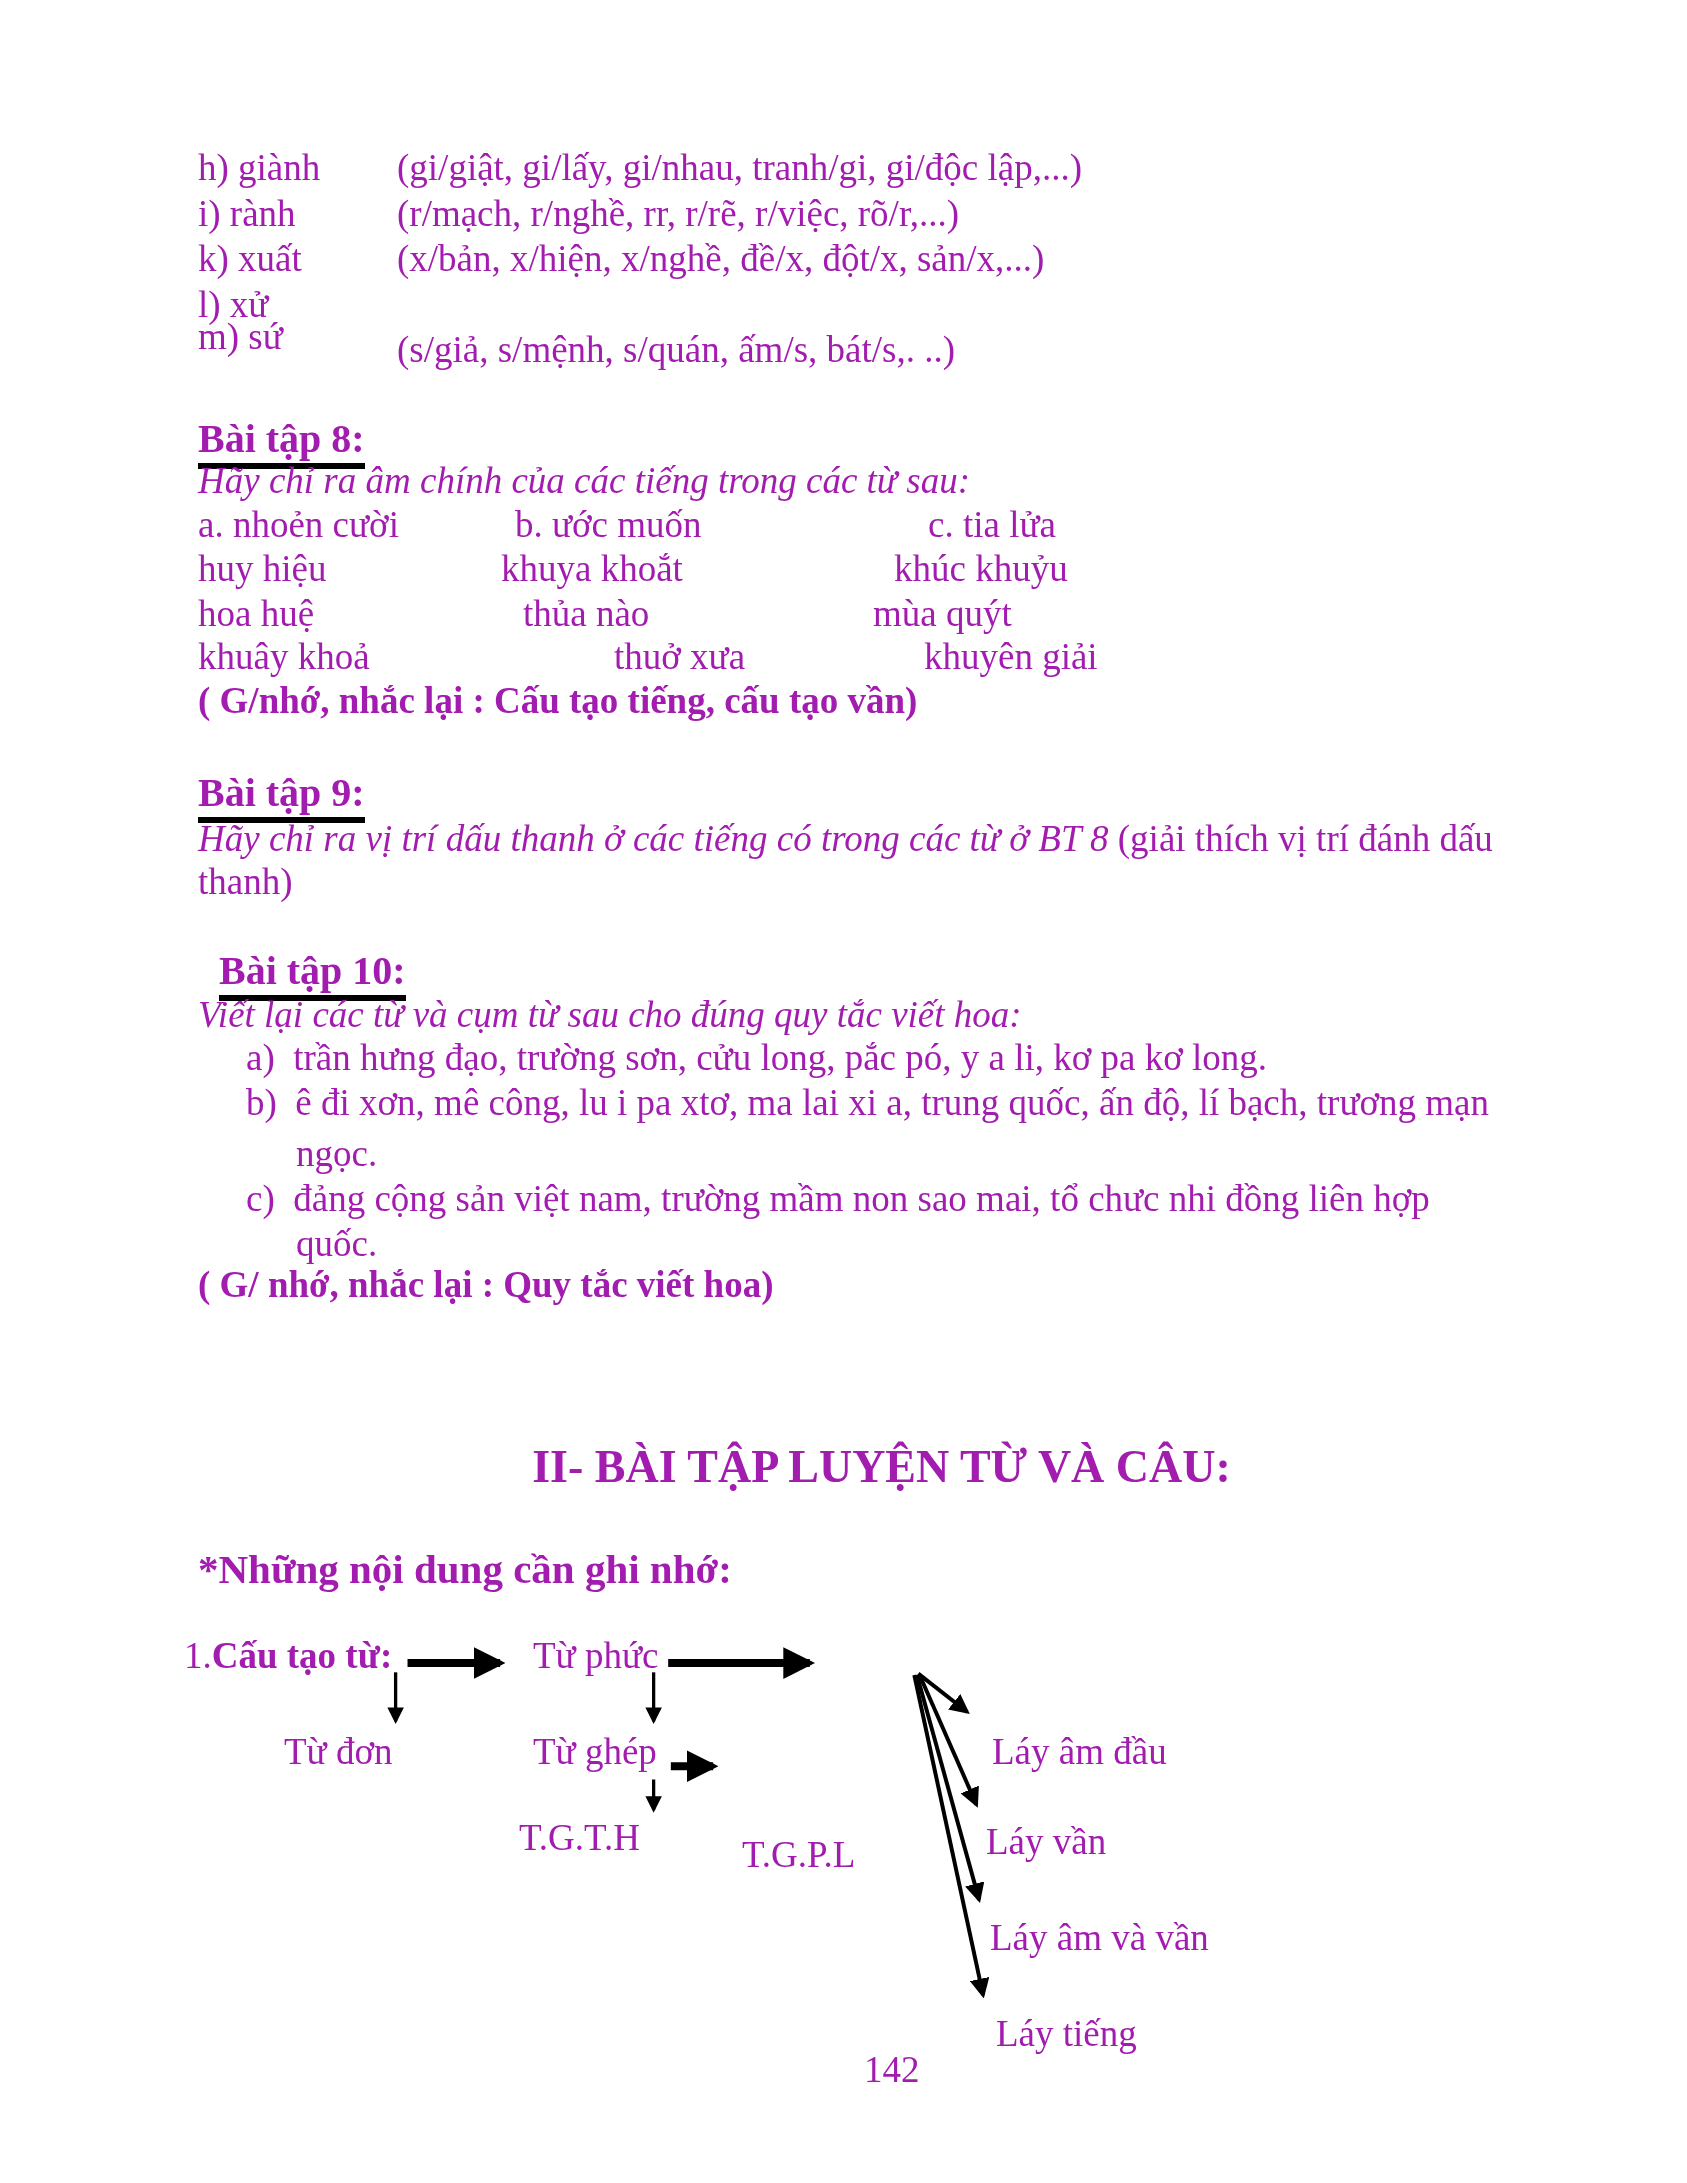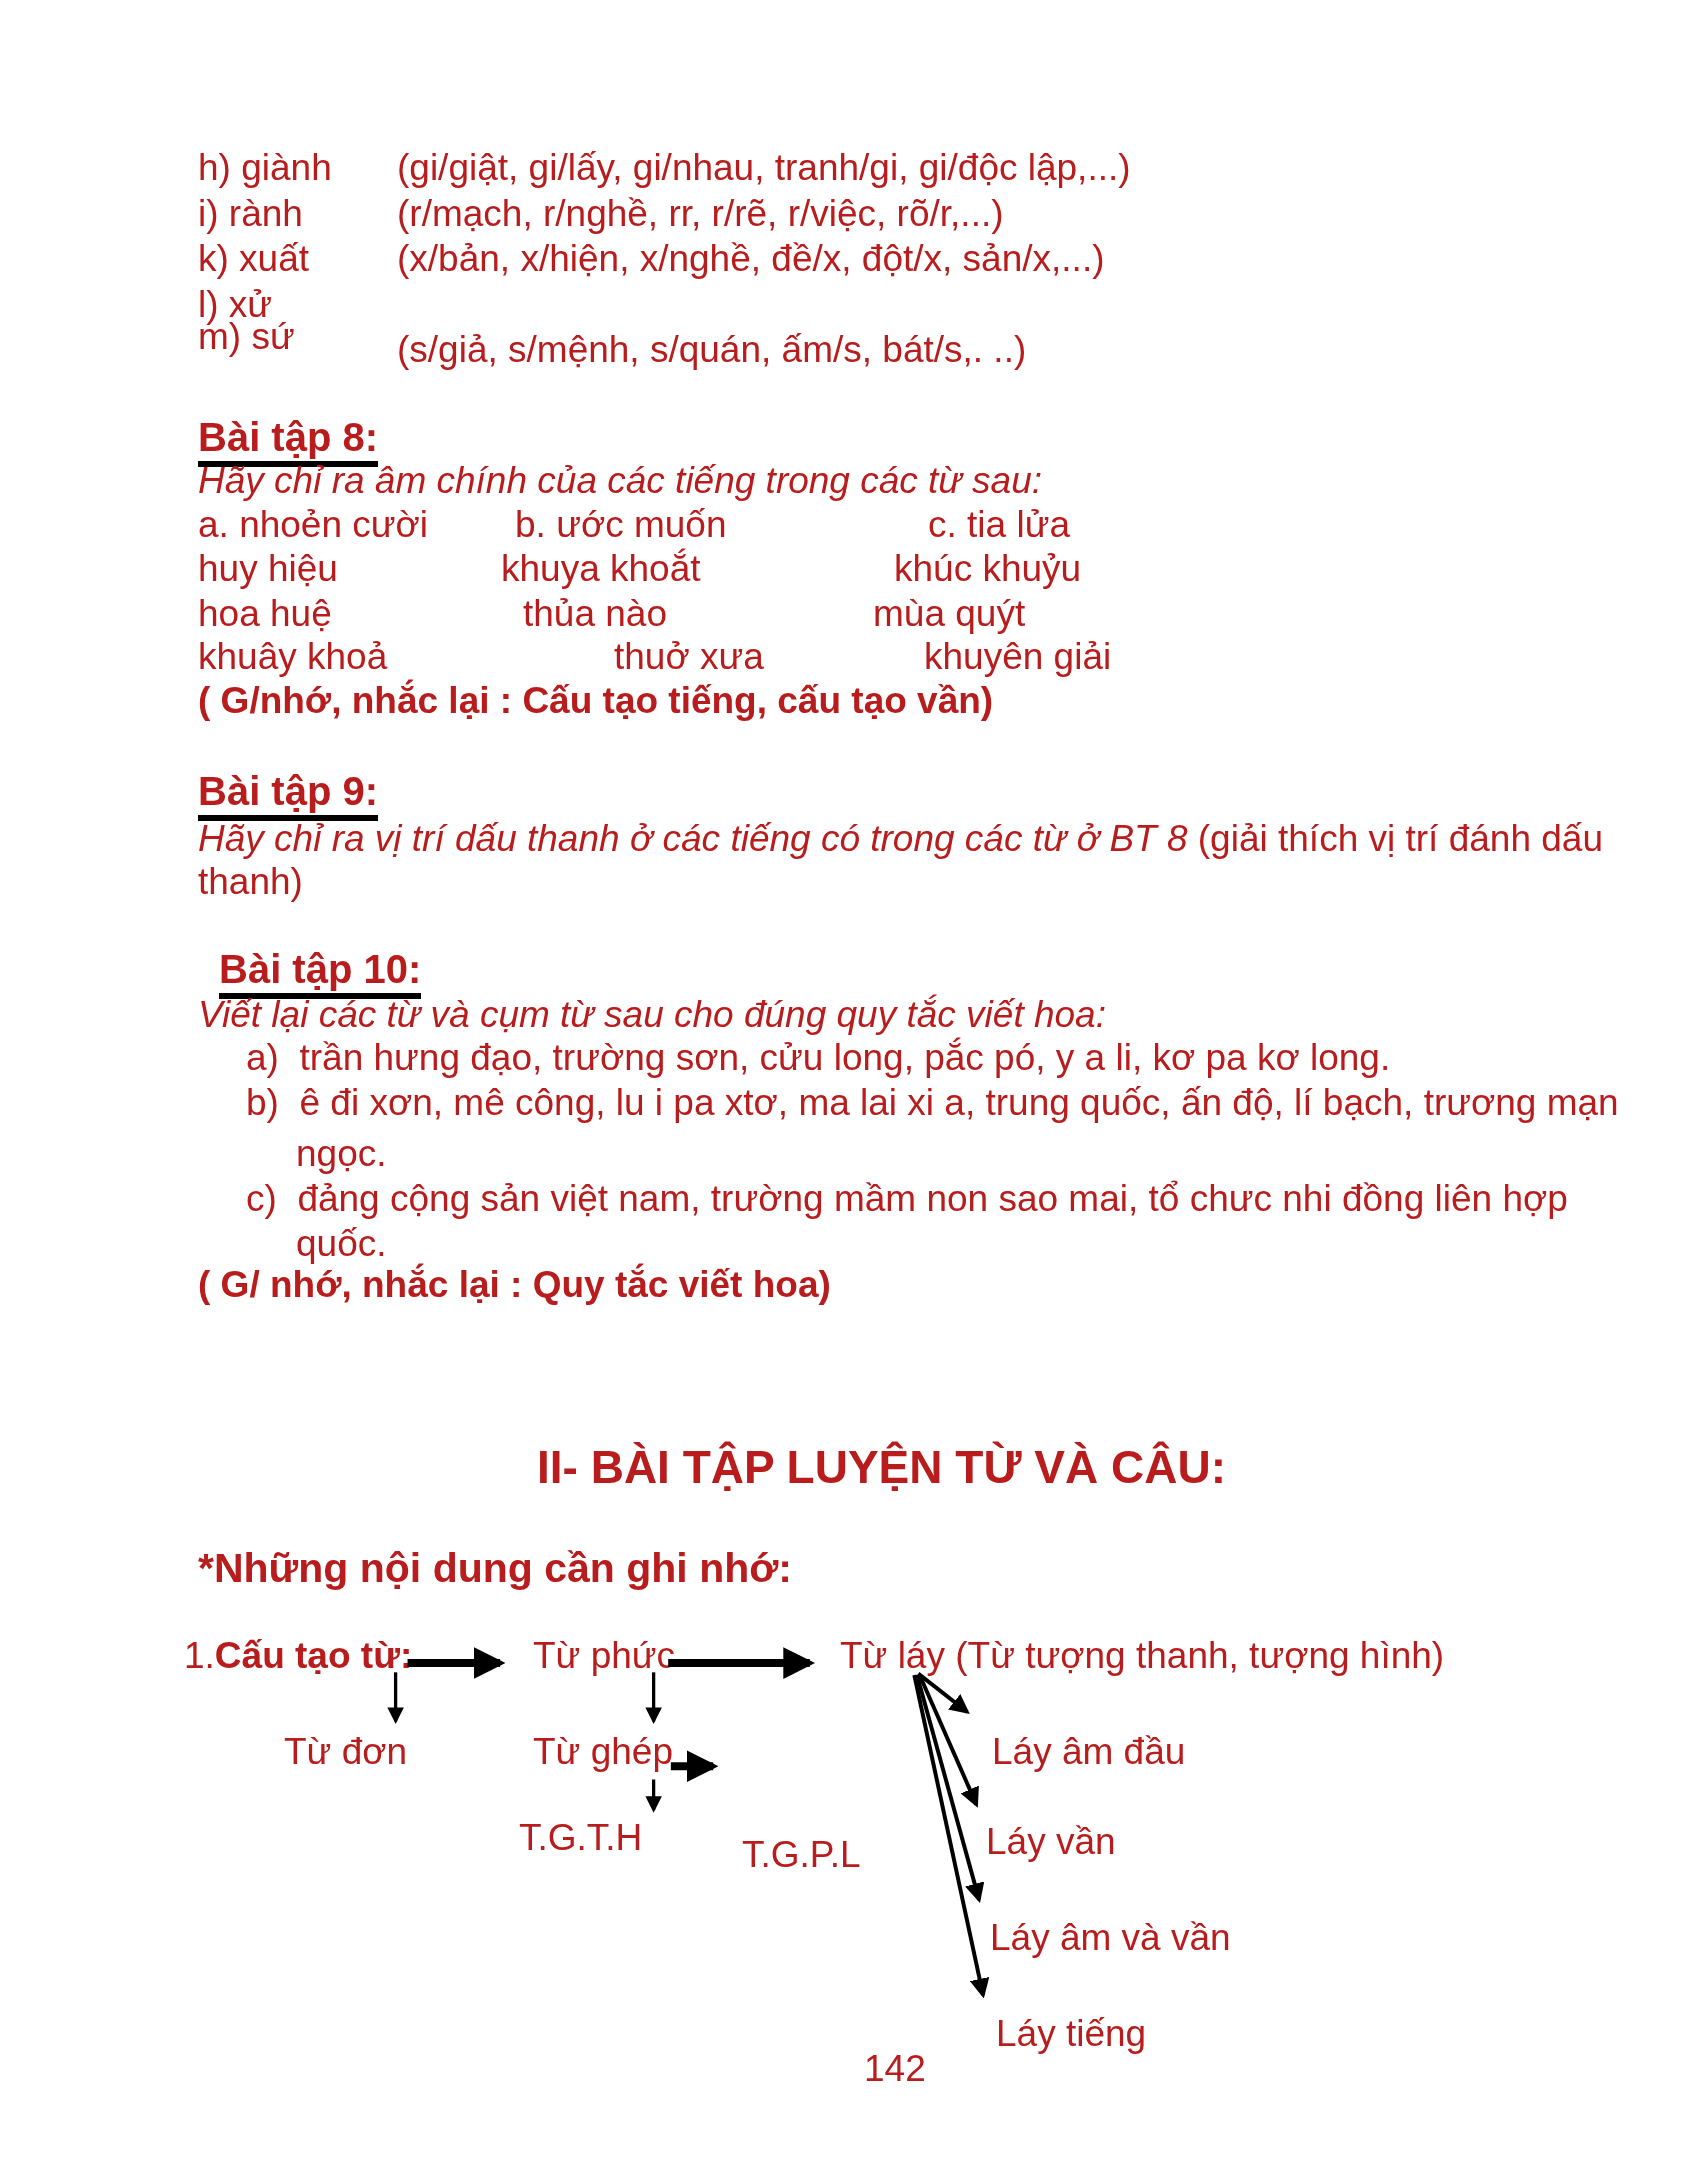--- a/index.html
+++ b/index.html
@@ -1,22 +1,22 @@
 <!DOCTYPE html>
 <html style="font-size:10.6px"><head>
 <meta charset="utf-8">
 <style>
   html,body{margin:0;padding:0;background:#ffffff;}
   .page{
     position:relative;
     width:1687px;
     height:2183px;
     background:#ffffff;
-    color:#b91c1c;
-    font-family:Liberation Sans, sans-serif;
+    color:#a21caf;
+    font-family:Liberation Serif, serif;
     font-size:37px;
     overflow:hidden;
   }
   .line{position:absolute;white-space:nowrap;line-height:1.15;}
   .bold{font-weight:bold;}
   .italic{font-style:italic;}
   .ex-title{
     position:absolute;
     font-weight:bold;
     font-size:40px;
@@ -128,21 +128,20 @@
 
   <div class="line bold" style="top:1264px;left:198px;">( G/ nhớ, nhắc lại : Quy tắc viết hoa)</div>
 
   <div class="big-heading" style="top:1440px;">II- BÀI TẬP LUYỆN TỪ VÀ CÂU:</div>
   <div class="sub-heading" style="top:1545px;left:198px;">*Những nội dung cần ghi nhớ:</div>
 
   <div class="line" style="top:1635px;left:184px;">
     <span>1.</span><span class="bold">Cấu tạo từ:</span>
   </div>
   <div class="line" style="top:1635px;left:533px;">Từ phức</div>
-  <div class="line" style="top:1635px;left:840px;">Từ láy (Từ tượng thanh, tượng hình)</div>
 
   <div class="line" style="top:1731px;left:284px;">Từ đơn</div>
   <div class="line" style="top:1731px;left:533px;">Từ ghép</div>
   <div class="line" style="top:1834px;left:742px;">T.G.P.L</div>
   <div class="line" style="top:1731px;left:992px;">Láy âm đầu</div>
 
   <div class="line" style="top:1817px;left:519px;">T.G.T.H</div>
   <div class="line" style="top:1821px;left:986px;">Láy vần</div>
   <div class="line" style="top:1917px;left:990px;">Láy âm và vần</div>
   <div class="line" style="top:2013px;left:996px;">Láy tiếng</div>

